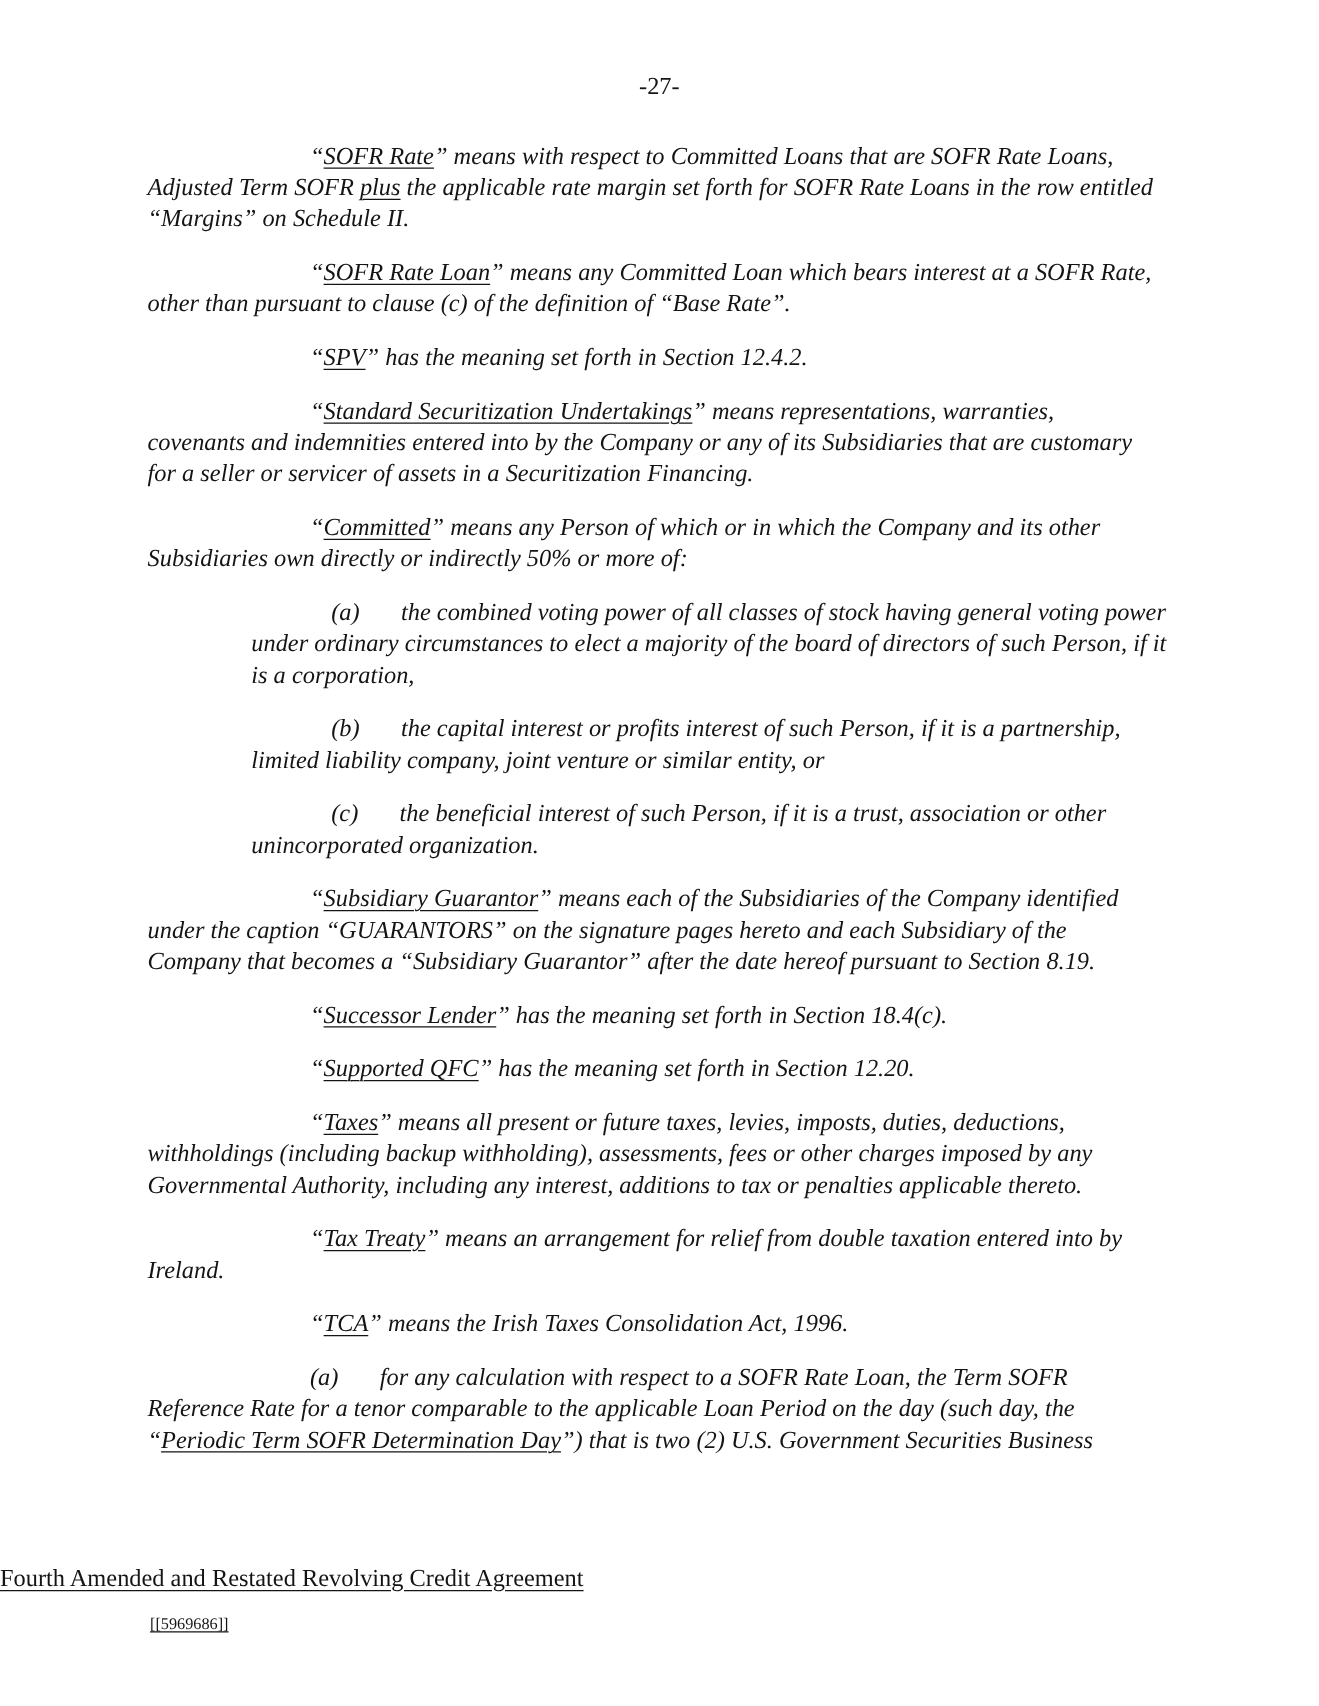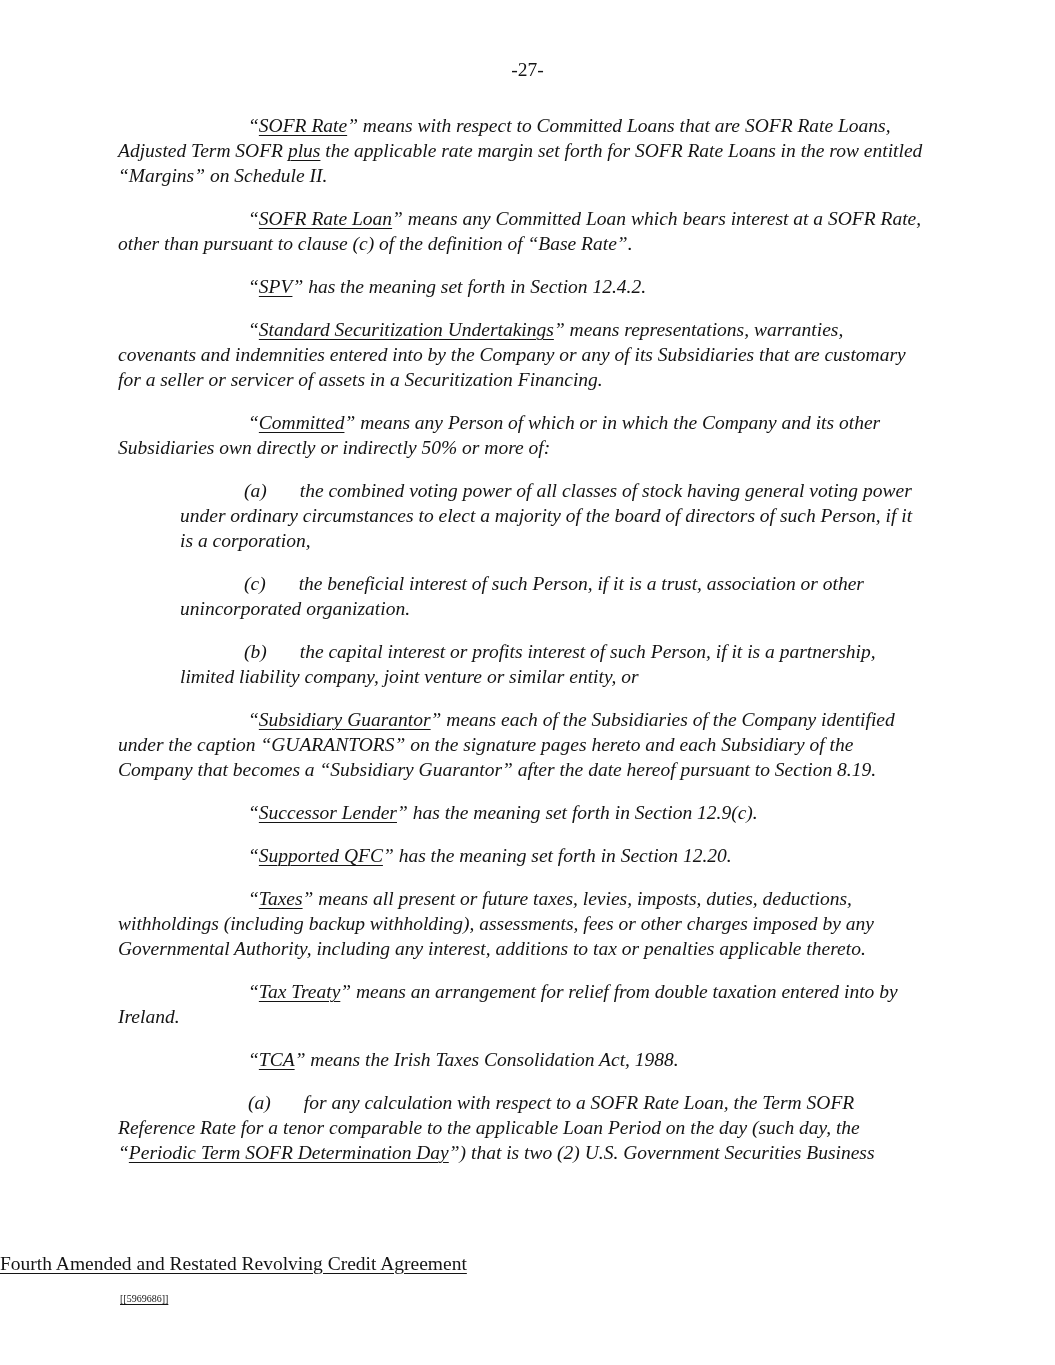--- a/index.html
+++ b/index.html
@@ -27,21 +27,21 @@
     margin-left: 118px;
     width: 808px;
   }
   .para {
     margin: 0 0 18px 0;
     text-indent: 130px;
     text-align: left;
     font-style: italic;
   }
   .para.sub {
-    margin-left: 62px;
+    margin-left: 83px;
     width: 746px;
     text-indent: 64px;
   }
   .u {
     text-decoration: underline;
     text-underline-offset: 3px;
     text-decoration-thickness: 1px;
   }
   .tab {
     display: inline-block;
@@ -55,47 +55,47 @@
     text-align: left;
   }
   .footer-title span {
     text-decoration: underline;
     text-underline-offset: 3px;
   }
   .doc-id {
     position: absolute;
     top: 1292px;
     left: 120px;
-    font-size: 10px;
+    font-size: 13px;
     line-height: 14px;
     text-decoration: underline;
     text-underline-offset: 2px;
   }
 </style>
 </head>
 <body>
 
 <div class="page">
   <div class="page-number">-27-</div>
 
   <div class="body-text">
       <div class="para normal"><span>“</span><span class="u">SOFR Rate</span><span>” means with respect to Committed Loans that are SOFR Rate Loans, Adjusted Term SOFR </span><span class="u">plus</span><span> the applicable rate margin set forth for SOFR Rate Loans in the row entitled “Margins” on Schedule II.</span></div>
       <div class="para normal"><span>“</span><span class="u">SOFR Rate Loan</span><span>” means any Committed Loan which bears interest at a SOFR Rate, other than pursuant to clause (c) of the definition of “Base Rate”.</span></div>
       <div class="para normal"><span>“</span><span class="u">SPV</span><span>” has the meaning set forth in Section 12.4.2.</span></div>
       <div class="para normal"><span>“</span><span class="u">Standard Securitization Undertakings</span><span>” means representations, warranties, covenants and indemnities entered into by the Company or any of its Subsidiaries that are customary for a seller or servicer of assets in a Securitization Financing.</span></div>
       <div class="para normal"><span>“</span><span class="u">Committed</span><span>” means any Person of which or in which the Company and its other Subsidiaries own directly or indirectly 50% or more of:</span></div>
       <div class="para sub"><span>(a)</span><span class="tab"></span><span>the combined voting power of all classes of stock having general voting power under ordinary circumstances to elect a majority of the board of directors of such Person, if it is a corporation,</span></div>
+      <div class="para sub"><span>(b)</span><span class="tab"></span><span>the capital interest or profits interest of such Person, if it is a partnership, limited liability company, joint venture or similar entity, or</span></div>
       <div class="para sub"><span>(c)</span><span class="tab"></span><span>the beneficial interest of such Person, if it is a trust, association or other unincorporated organization.</span></div>
-      <div class="para sub"><span>(b)</span><span class="tab"></span><span>the capital interest or profits interest of such Person, if it is a partnership, limited liability company, joint venture or similar entity, or</span></div>
       <div class="para normal"><span>“</span><span class="u">Subsidiary Guarantor</span><span>” means each of the Subsidiaries of the Company identified under the caption “GUARANTORS” on the signature pages hereto and each Subsidiary of the Company that becomes a “Subsidiary Guarantor” after the date hereof pursuant to Section 8.19.</span></div>
-      <div class="para normal"><span>“</span><span class="u">Successor Lender</span><span>” has the meaning set forth in Section 12.9(c).</span></div>
+      <div class="para normal"><span>“</span><span class="u">Successor Lender</span><span>” has the meaning set forth in Section 18.4(c).</span></div>
       <div class="para normal"><span>“</span><span class="u">Supported QFC</span><span>” has the meaning set forth in Section 12.20.</span></div>
       <div class="para normal"><span>“</span><span class="u">Taxes</span><span>” means all present or future taxes, levies, imposts, duties, deductions, withholdings (including backup withholding), assessments, fees or other charges imposed by any Governmental Authority, including any interest, additions to tax or penalties applicable thereto.</span></div>
       <div class="para normal"><span>“</span><span class="u">Tax Treaty</span><span>” means an arrangement for relief from double taxation entered into by Ireland.</span></div>
-      <div class="para normal"><span>“</span><span class="u">TCA</span><span>” means the Irish Taxes Consolidation Act, 1988.</span></div>
+      <div class="para normal"><span>“</span><span class="u">TCA</span><span>” means the Irish Taxes Consolidation Act, 1996.</span></div>
       <div class="para normal"><span>(a)</span><span class="tab"></span><span>for any calculation with respect to a SOFR Rate Loan, the Term SOFR Reference Rate for a tenor comparable to the applicable Loan Period on the day (such day, the “</span><span class="u">Periodic Term SOFR Determination Day</span><span>”) that is two (2) U.S. Government Securities Business</span></div>
     </div>
 
   <div class="footer-title">
     <span>Fourth Amended and Restated Revolving Credit Agreement</span>
   </div>
 
   <div class="doc-id">[[5969686]]</div>
 </div>
 

